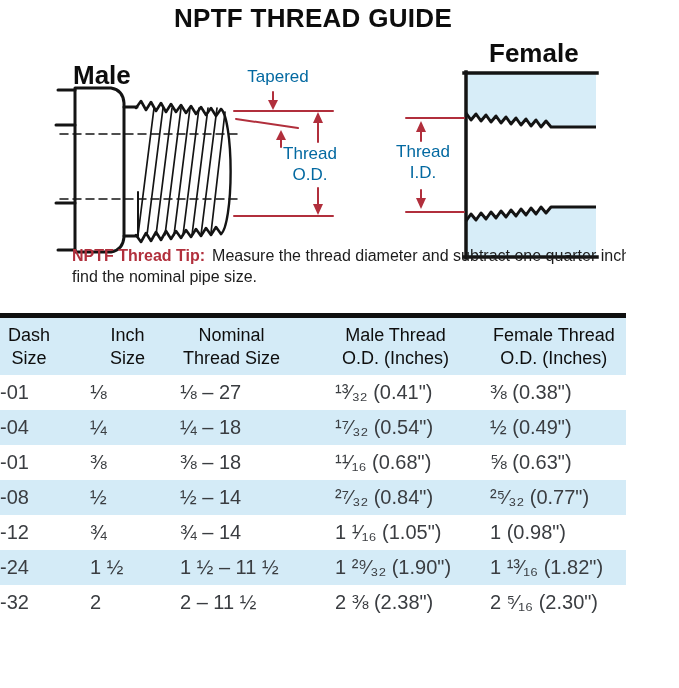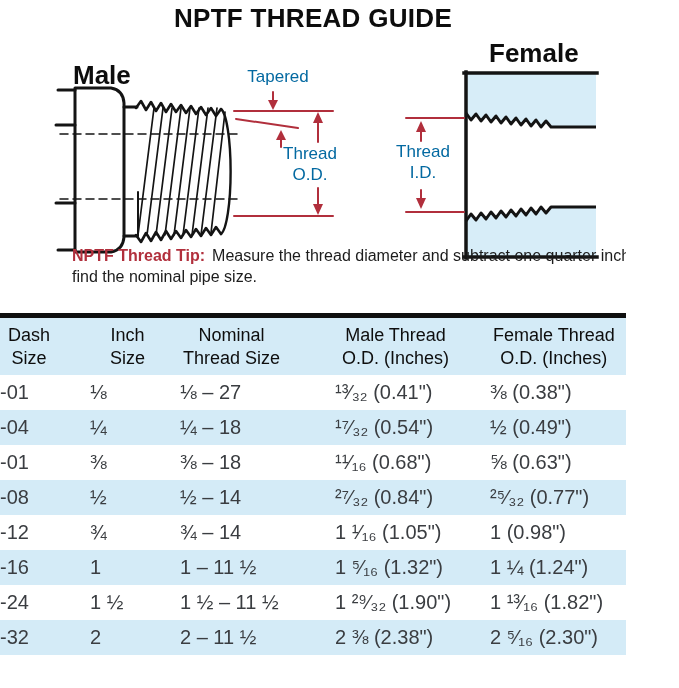--- a/index.html
+++ b/index.html
@@ -205,27 +205,20 @@
         <td class="c5">²⁵⁄₃₂ (0.77")</td>
       </tr>
       <tr>
         <td class="c1">-12</td>
         <td class="c2">¾</td>
         <td class="c3">¾ – 14</td>
         <td class="c4">1 ¹⁄₁₆ (1.05")</td>
         <td class="c5">1 (0.98")</td>
       </tr>
       <tr>
-        <td class="c1">-16</td>
-        <td class="c2">1</td>
-        <td class="c3">1 – 11 ½</td>
-        <td class="c4">1 ⁵⁄₁₆ (1.32")</td>
-        <td class="c5">1 ¼ (1.24")</td>
-      </tr>
-      <tr>
         <td class="c1">-24</td>
         <td class="c2">1 ½</td>
         <td class="c3">1 ½ – 11 ½</td>
         <td class="c4">1 ²⁹⁄₃₂ (1.90")</td>
         <td class="c5">1 ¹³⁄₁₆ (1.82")</td>
       </tr>
       <tr>
         <td class="c1">-32</td>
         <td class="c2">2</td>
         <td class="c3">2 – 11 ½</td>

